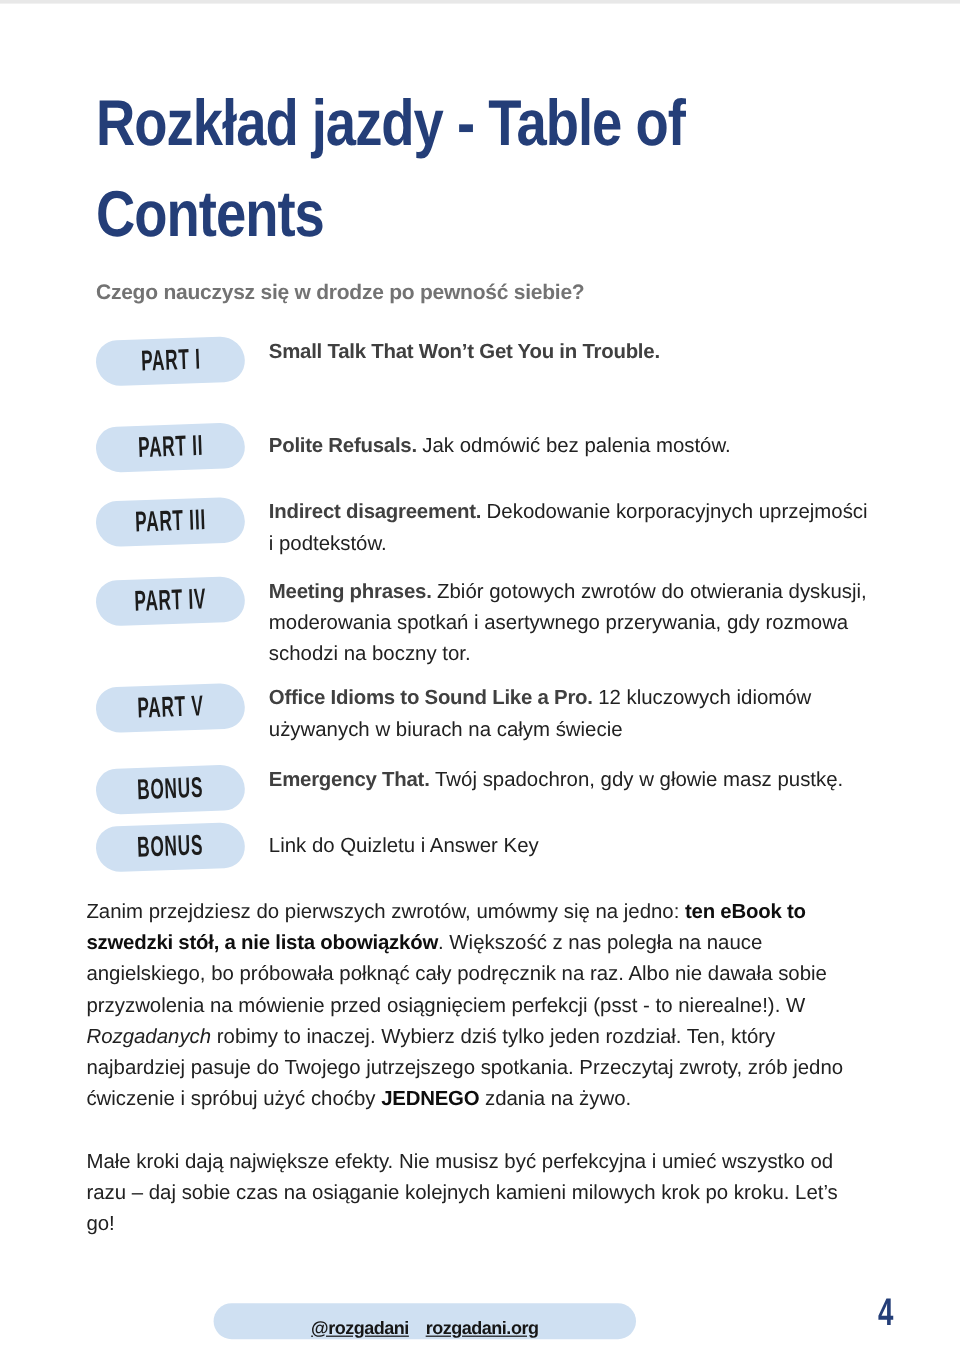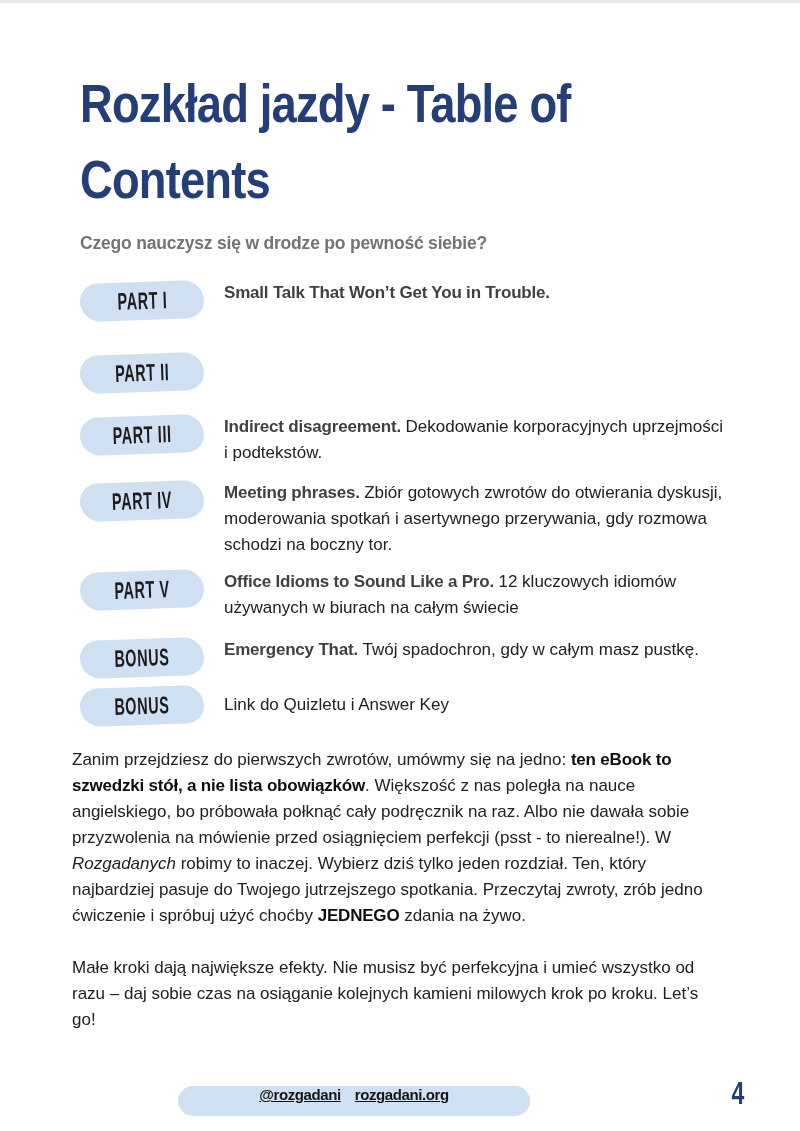--- a/index.html
+++ b/index.html
@@ -84,21 +84,21 @@
   }
   .body-paragraphs p{margin:0 0 26px 0;}
   .seg-b{font-weight:700;color:#0e0e0e;letter-spacing:-0.2px;}
   .seg-i{font-style:italic;}
   .footer-bar{
     position:absolute;
     left:178px;top:1083px;
     width:352px;height:30px;
     background:#cfe0f2;
     border-radius:16px;
-    display:flex;align-items:flex-start;justify-content:center;
+    display:flex;align-items:flex-end;justify-content:center;
     gap:14px;
   }
   .footer-link{
     font-size:15px;
     font-weight:600;
     letter-spacing:-0.4px;
     color:#161616;
     text-decoration:underline;
     cursor:pointer;
   }
@@ -124,20 +124,21 @@
         <div class="toc-row">
           <div class="part-badge">
             <span class="badge-label">PART I</span>
           </div>
           <div class="entry-text"><span class="entry-title block">Small Talk That Won’t Get You in Trouble.</span></div>
         </div>
         <div class="toc-row center">
           <div class="part-badge">
             <span class="badge-label">PART II</span>
           </div>
+          <div class="entry-text"><span class="entry-title">Polite Refusals. </span><span>Jak odmówić bez palenia mostów.</span></div>
         </div>
         <div class="toc-row">
           <div class="part-badge">
             <span class="badge-label">PART III</span>
           </div>
           <div class="entry-text"><span class="entry-title">Indirect disagreement. </span><span>Dekodowanie korporacyjnych uprzejmości i podtekstów.</span></div>
         </div>
         <div class="toc-row">
           <div class="part-badge">
             <span class="badge-label">PART IV</span>
@@ -147,21 +148,21 @@
         <div class="toc-row">
           <div class="part-badge">
             <span class="badge-label">PART V</span>
           </div>
           <div class="entry-text"><span class="entry-title">Office Idioms to Sound Like a Pro. </span><span>12 kluczowych idiomów używanych w biurach na całym świecie</span></div>
         </div>
         <div class="toc-row">
           <div class="part-badge">
             <span class="badge-label">BONUS</span>
           </div>
-          <div class="entry-text"><span class="entry-title">Emergency That. </span><span>Twój spadochron, gdy w całym masz pustkę.</span></div>
+          <div class="entry-text"><span class="entry-title">Emergency That. </span><span>Twój spadochron, gdy w głowie masz pustkę.</span></div>
         </div>
         <div class="toc-row center">
           <div class="part-badge">
             <span class="badge-label">BONUS</span>
           </div>
           <div class="entry-text"><span>Link do Quizletu i Answer Key</span></div>
         </div>
       </div>
     <div class="body-paragraphs">
         <p><span>Zanim przejdziesz do pierwszych zwrotów, umówmy się na jedno: </span><span class="seg-b">ten eBook to szwedzki stół, a nie lista obowiązków</span><span>. Większość z nas poległa na nauce angielskiego, bo próbowała połknąć cały podręcznik na raz. Albo nie dawała sobie przyzwolenia na mówienie przed osiągnięciem perfekcji (psst - to nierealne!). W </span><span class="seg-i">Rozgadanych</span><span> robimy to inaczej. Wybierz dziś tylko jeden rozdział. Ten, który najbardziej pasuje do Twojego jutrzejszego spotkania. Przeczytaj zwroty, zrób jedno ćwiczenie i spróbuj użyć choćby </span><span class="seg-b">JEDNEGO</span><span> zdania na żywo.</span></p>

